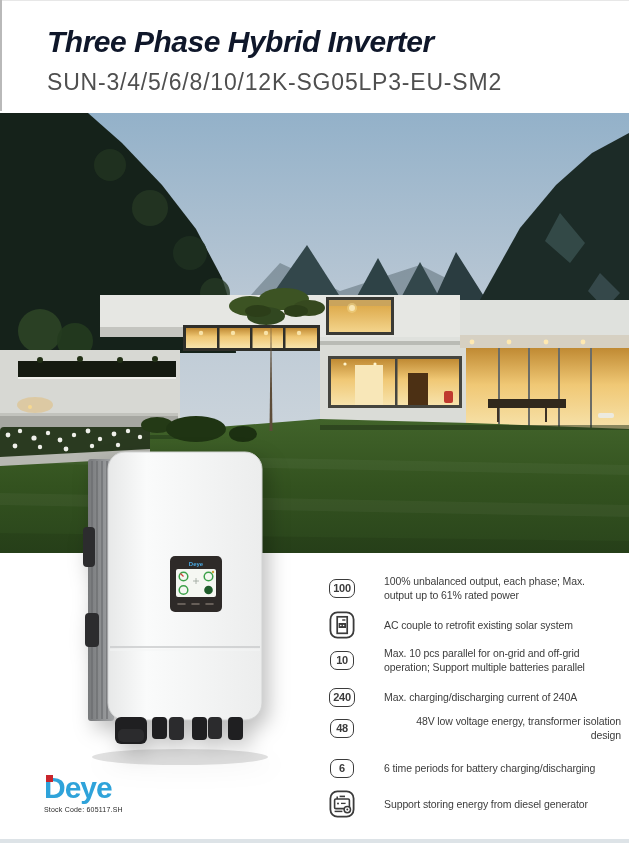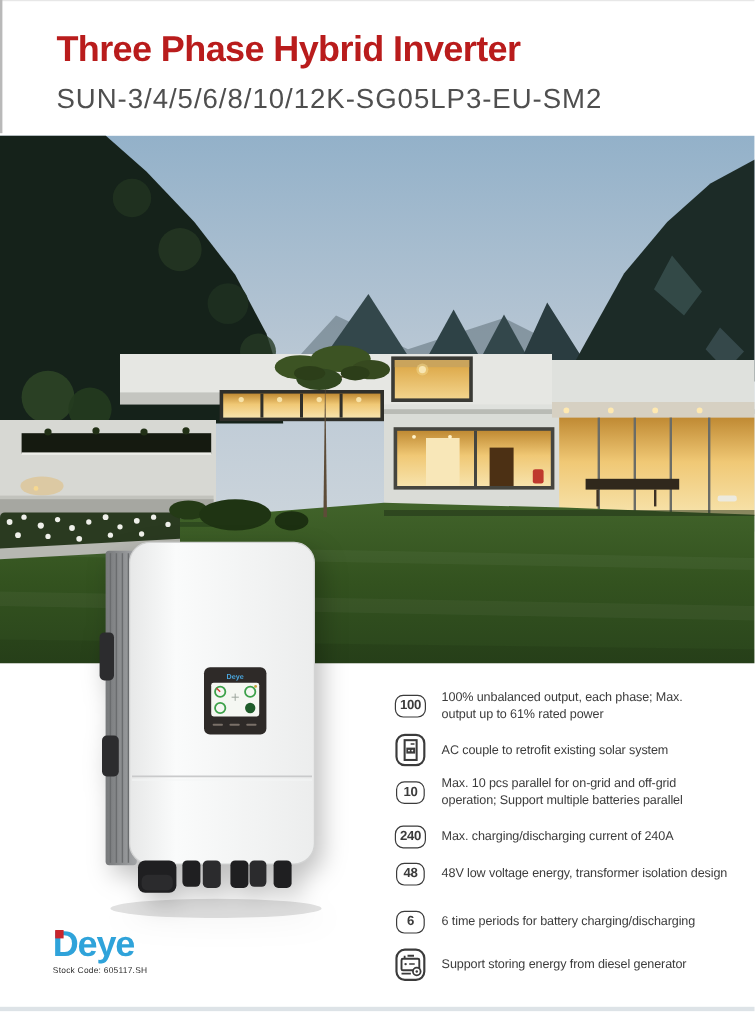--- a/index.html
+++ b/index.html
@@ -7,31 +7,31 @@
     position:relative;width:629px;height:843px;background:#ffffff;
     font-family:"Liberation Sans","DejaVu Sans",sans-serif;overflow:hidden;
   }
   
   .edge-left{position:absolute;left:0;top:0;width:2px;height:111px;background:#b9b9b9;}
   .edge-top{position:absolute;left:0;top:0;width:629px;height:1px;background:#e7e7e7;}
   .bottom-strip{position:absolute;left:0;bottom:0;width:629px;height:4px;background:#dde3e7;}
 
   
   .hdr{position:absolute;left:47px;top:24px;width:560px;}
-  .hdr-title{font-size:30px;font-weight:700;color:#b91c1c;letter-spacing:-0.5px;line-height:36px;}
+  .hdr-title{font-size:30px;font-weight:700;color:#0f172a;letter-spacing:-0.5px;line-height:36px;font-style:italic;}
   .hdr-model{font-size:23px;font-weight:400;color:#4f4f4f;letter-spacing:0.8px;line-height:32px;margin-top:6px;}
 
   
   .hero{position:absolute;left:0;top:113px;width:629px;height:440px;}
 
   
   .inverter{position:absolute;left:70px;top:445px;width:215px;height:330px;filter:drop-shadow(6px 8px 10px rgba(0,0,0,0.25));}
 
   
-  .feat-row{position:absolute;left:329px;width:292px;height:36px;display:flex;align-items:center;}
+  .feat-row{position:absolute;left:329px;width:292px;height:36px;display:flex;align-items:center;gap:16px;}
   .feat-badge-col{width:26px;display:flex;justify-content:center;flex:0 0 26px;}
   .feat-badge{
     min-width:14px;height:17px;padding:0 4px;border:1.7px solid #3b3b3b;border-radius:7px;
     display:flex;align-items:center;justify-content:center;
     font-size:11px;font-weight:700;color:#3b3b3b;letter-spacing:-0.3px;
   }
   .feat-text{
     margin-left:13px;font-size:10.5px;color:#3c3c3c;line-height:14.5px;
     white-space:pre-line;letter-spacing:-0.1px;
   }

